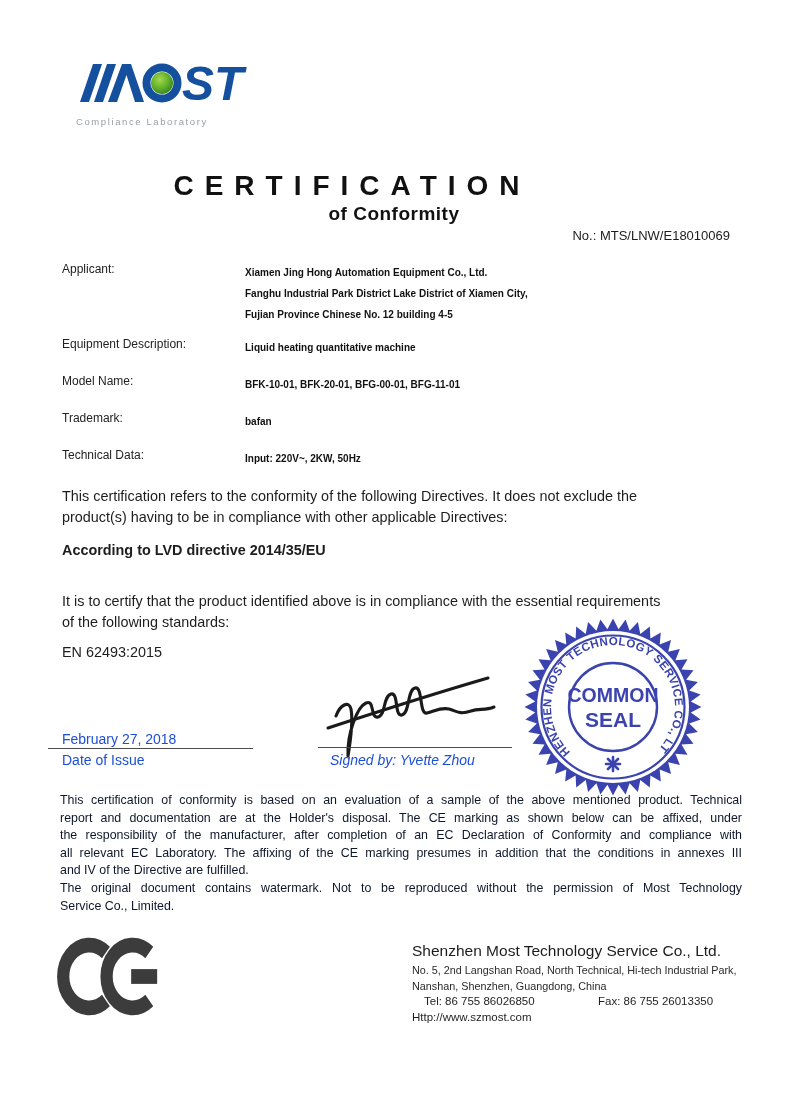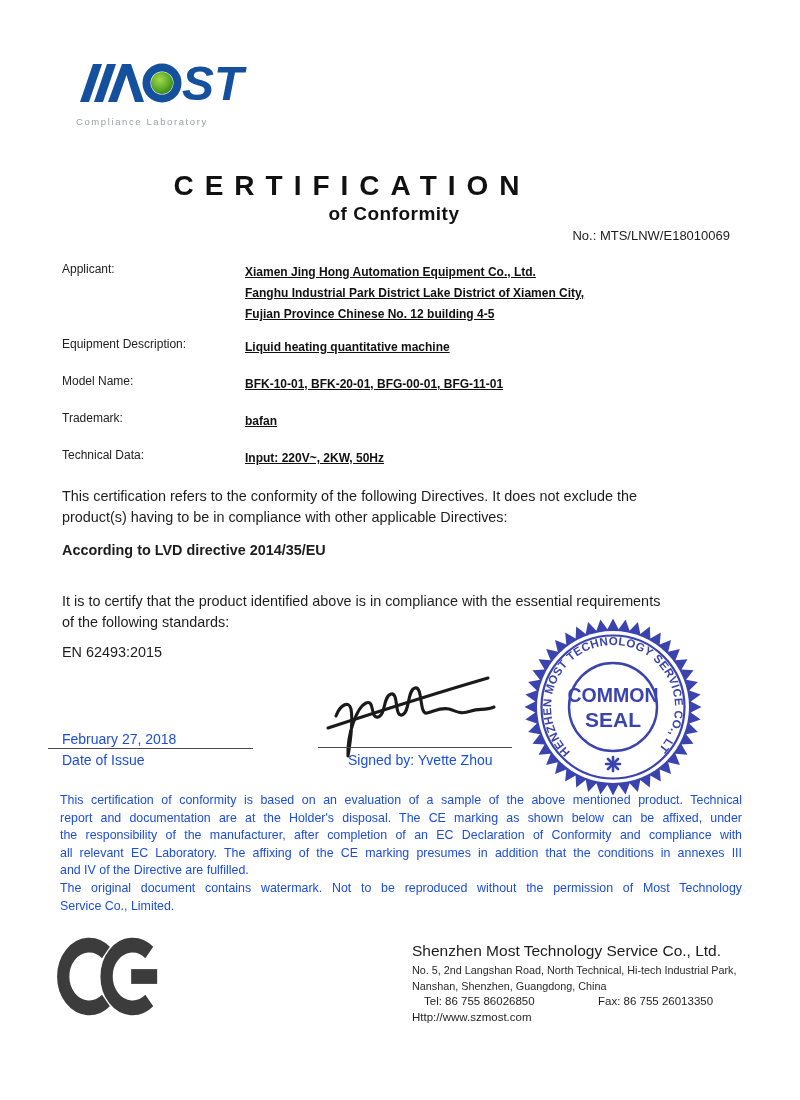--- a/index.html
+++ b/index.html
@@ -10,30 +10,30 @@
   }
   .abs{position:absolute;}
   
   .logo-sub{font-size:9.5px;color:#9aa0a6;letter-spacing:1.6px;}
   
   .title-main{width:704px;text-align:center;font-size:28px;font-weight:bold;letter-spacing:11px;color:#111;}
   .title-sub{width:788px;text-align:center;font-size:19px;font-weight:bold;letter-spacing:.5px;color:#111;}
   .cert-no{font-size:13px;color:#1c1c1c;}
   
   .f-label{font-size:12px;color:#222;}
-  .f-value{font-size:12px;font-weight:bold;color:#111;line-height:21px;text-decoration:underline;}
+  .f-value{font-size:10px;font-weight:bold;color:#111;line-height:21px;}
   
   .body-line{font-size:14.4px;color:#1d1d1d;line-height:21px;}
   .bold{font-weight:bold;}
   
   .rule{border-top:1.2px solid #4a4a4a;height:0;}
   .sig-label{font-size:14px;color:#1d4ed8;}
   
   .fp{width:682px;}
-  .fp-line{font-size:12.4px;line-height:17.6px;color:#1d4ed8;text-align:justify;text-align-last:justify;}
+  .fp-line{font-size:12.4px;line-height:17.6px;color:#0f172a;text-align:justify;text-align-last:justify;}
   .fp-last{text-align-last:left;}
   
   .ft-company{font-size:15.5px;color:#1c1c1c;}
   .ft-addr{font-size:10.8px;color:#2a2a2a;line-height:15.5px;}
   .ft-contact{font-size:11.5px;color:#1f1f1f;}
   .seal-wrap{opacity:.93;}
 </style>
 </head>
 <body>
 
@@ -128,21 +128,21 @@
       <g fill="none" stroke="#1a1a1a" stroke-width="3.1" stroke-linecap="round" stroke-linejoin="round">
         <path d="M 18,54 C 22,43 31,38 33,47 C 35,58 33,76 30,94 C 29,72 39,45 48,41
                  C 57,37 52,57 60,55 C 68,53 65,34 73,32 C 81,30 76,55 84,53
                  C 92,51 89,28 97,26 C 105,24 101,53 109,51 C 117,49 123,45 131,47
                  C 139,49 141,53 153,49 C 161,46 167,49 176,45"></path>
         <path d="M 10,66 C 62,49 132,27 170,16"></path>
       </g>
     </svg>
   </div>
   <div class="abs rule" style="left:318px;top:747px;width:194px;"></div>
-  <div class="abs sig-label" style="left:348px;top:752px;">Signed by: Yvette Zhou</div>
+  <div class="abs sig-label" style="left:330px;top:752px;font-style:italic;">Signed by: Yvette Zhou</div>
 
   <div class="abs sig-label" style="left:62px;top:731px;">February 27, 2018</div>
   <div class="abs rule" style="left:48px;top:748px;width:205px;"></div>
   <div class="abs sig-label" style="left:62px;top:752px;">Date of Issue</div>
 
   <div class="abs fp" style="left:60px;top:792px;">
     <div class="fp-line">This certification of conformity is based on an evaluation of a sample of the above mentioned product. Technical</div>
     <div class="fp-line">report and documentation are at the Holder's disposal. The CE marking as shown below can be affixed, under</div>
     <div class="fp-line">the responsibility of the manufacturer, after completion of an EC Declaration of Conformity and compliance with</div>
     <div class="fp-line">all relevant EC Laboratory. The affixing of the CE marking presumes in addition that the conditions in annexes III</div>

